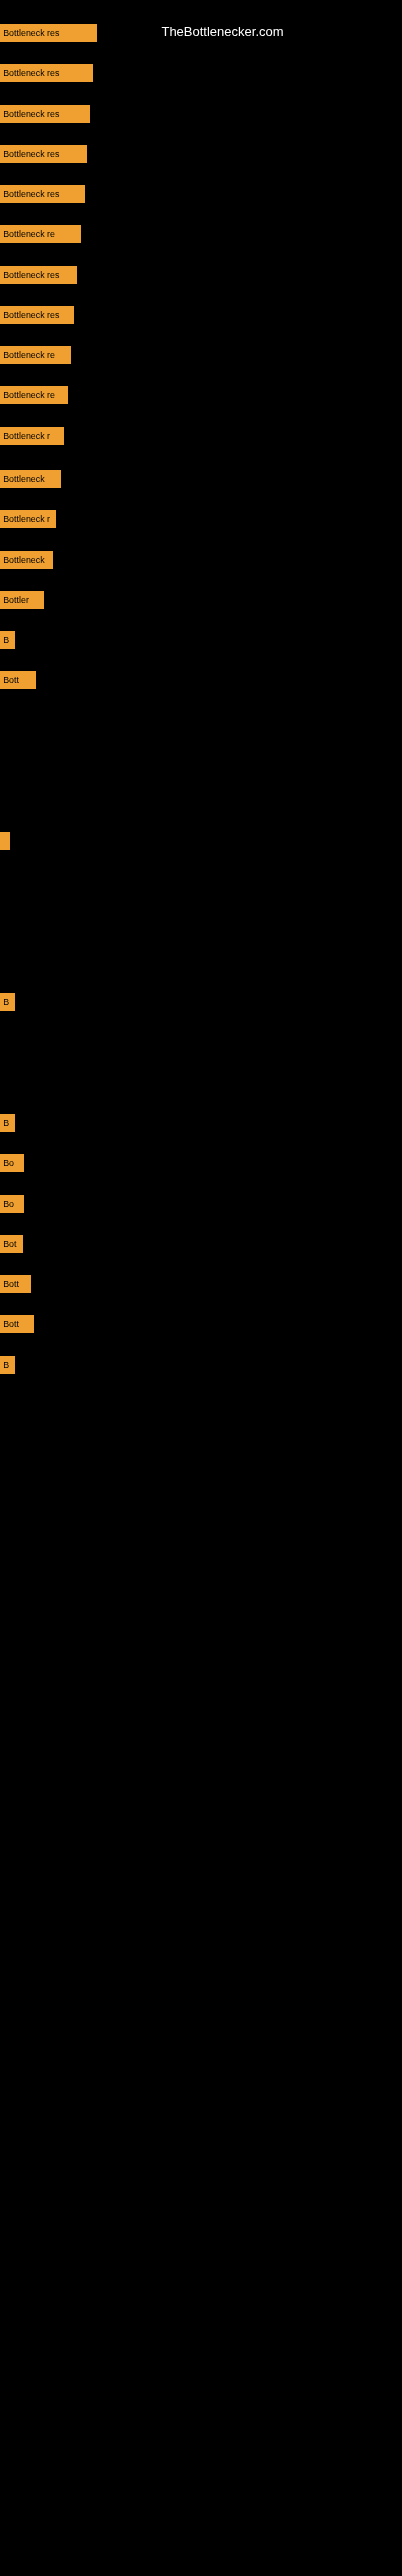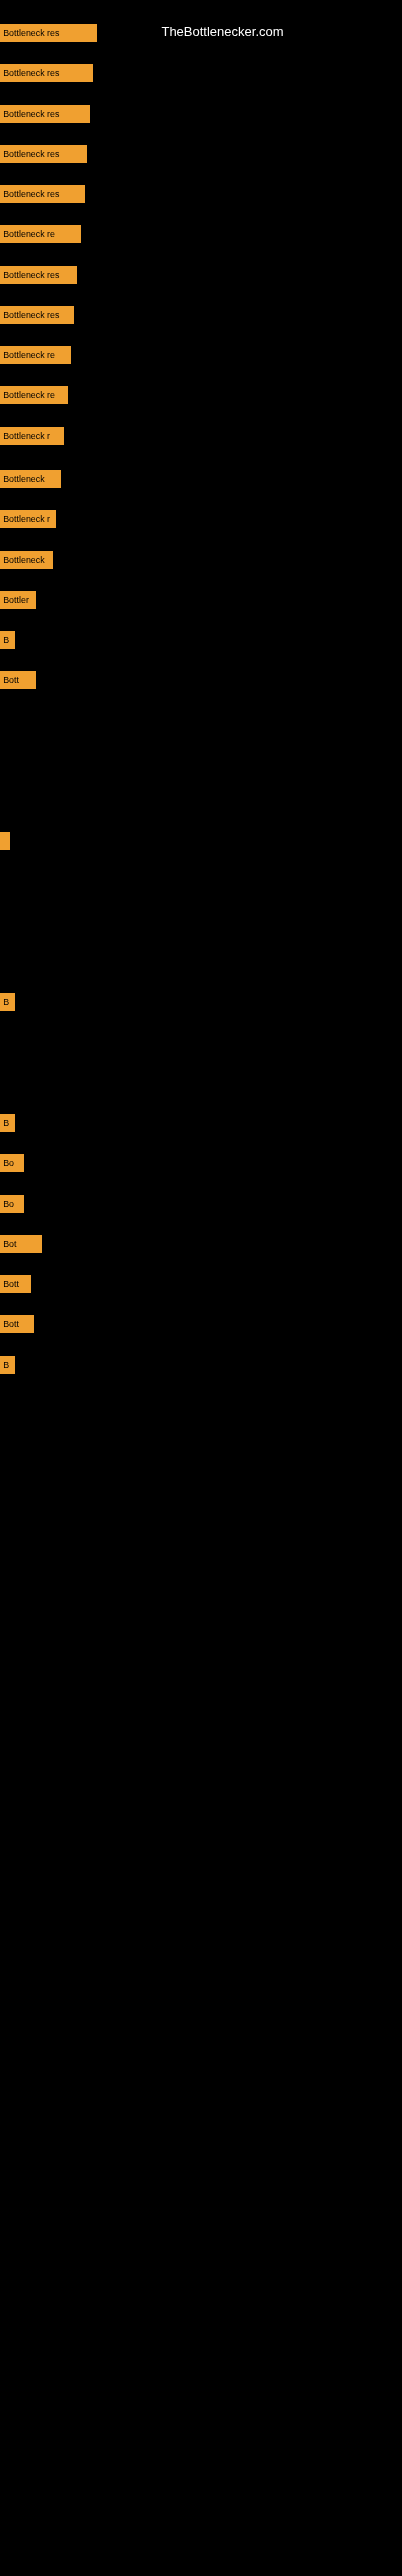--- a/index.html
+++ b/index.html
@@ -52,26 +52,26 @@
     <div class="bottleneck-bar" style="top: 185px; width: 85px;">Bottleneck res</div>
     <div class="bottleneck-bar" style="top: 225px; width: 81px;">Bottleneck re</div>
     <div class="bottleneck-bar" style="top: 266px; width: 77px;">Bottleneck res</div>
     <div class="bottleneck-bar" style="top: 306px; width: 74px;">Bottleneck res</div>
     <div class="bottleneck-bar" style="top: 346px; width: 71px;">Bottleneck re</div>
     <div class="bottleneck-bar" style="top: 386px; width: 68px;">Bottleneck re</div>
     <div class="bottleneck-bar" style="top: 427px; width: 64px;">Bottleneck r</div>
     <div class="bottleneck-bar" style="top: 470px; width: 61px;">Bottleneck</div>
     <div class="bottleneck-bar" style="top: 510px; width: 56px;">Bottleneck r</div>
     <div class="bottleneck-bar" style="top: 551px; width: 53px;">Bottleneck</div>
-    <div class="bottleneck-bar" style="top: 591px; width: 36px;">Bottler</div>
+    <div class="bottleneck-bar" style="top: 591px; width: 44px;">Bottler</div>
     <div class="bottleneck-bar" style="top: 631px; width: 14.5px;">B</div>
     <div class="bottleneck-bar" style="top: 671px; width: 36px;">Bott</div>
     <div class="bottleneck-bar" style="top: 832px; width: 9.7px;"></div>
     <div class="bottleneck-bar" style="top: 993px; width: 14.5px;">B</div>
     <div class="bottleneck-bar" style="top: 1114px; width: 14.5px;">B</div>
     <div class="bottleneck-bar" style="top: 1154px; width: 24px;">Bo</div>
     <div class="bottleneck-bar" style="top: 1195px; width: 24px;">Bo</div>
-    <div class="bottleneck-bar" style="top: 1235px; width: 42px;">Bot</div>
+    <div class="bottleneck-bar" style="top: 1235px; width: 23px;">Bot</div>
     <div class="bottleneck-bar" style="top: 1275px; width: 31px;">Bott</div>
     <div class="bottleneck-bar" style="top: 1315px; width: 34px;">Bott</div>
     <div class="bottleneck-bar" style="top: 1356px; width: 14.5px;">B</div>
   </div>
 
 
 </body></html>

